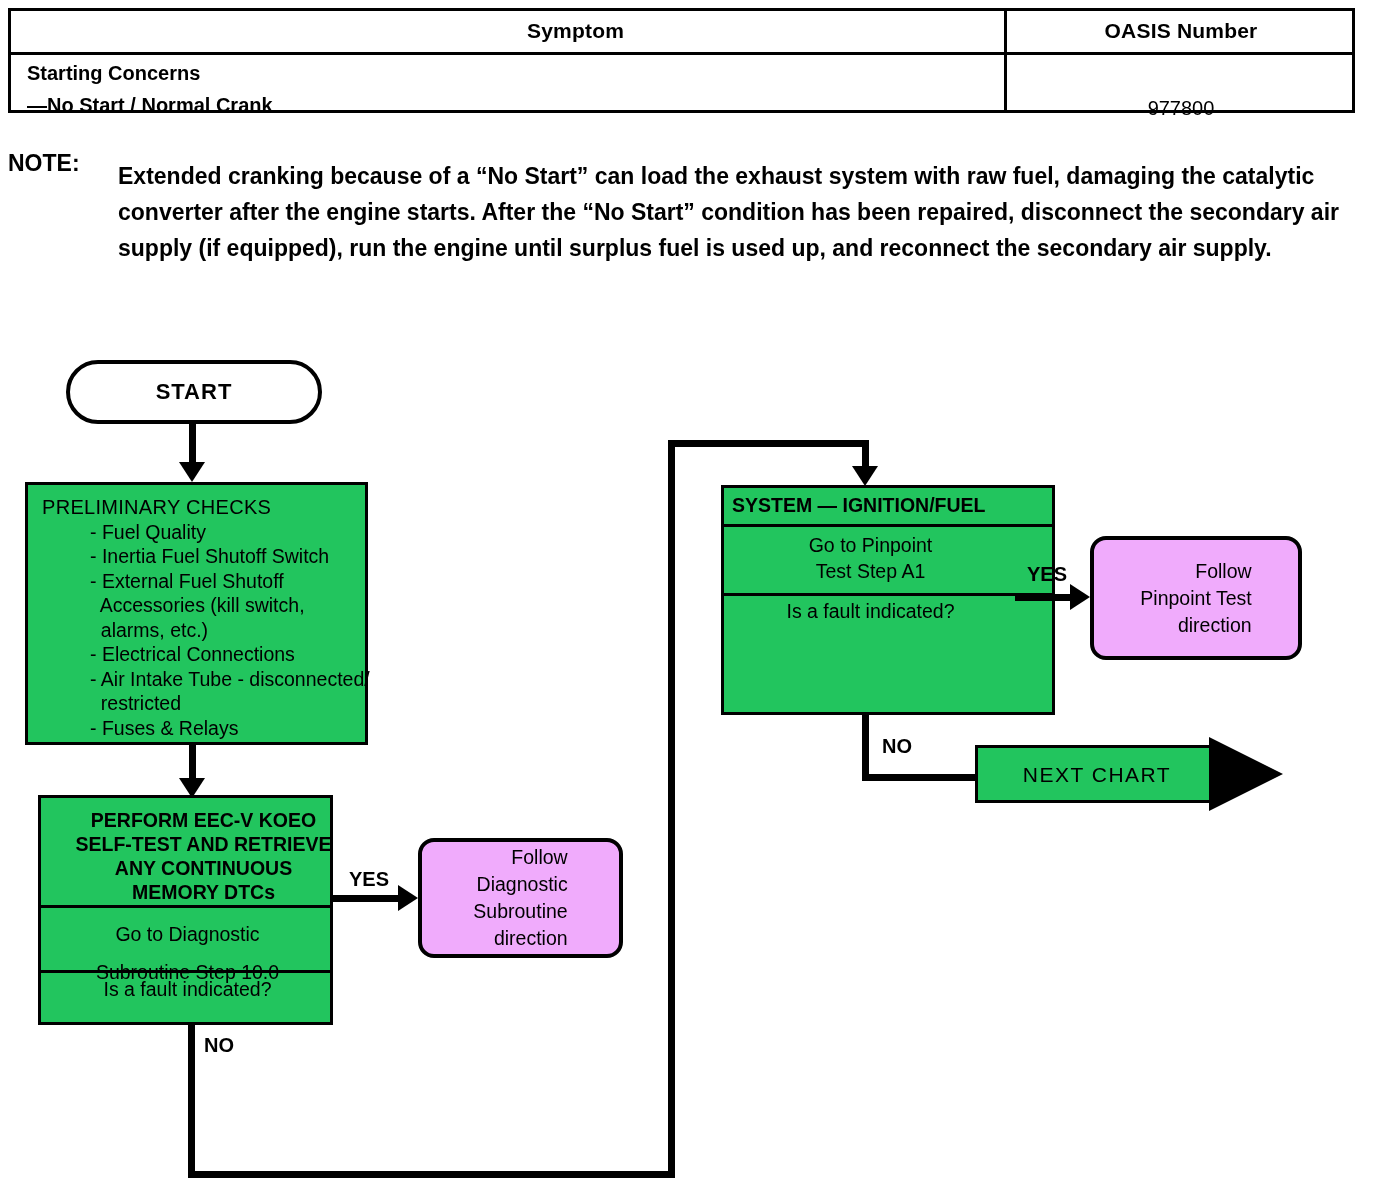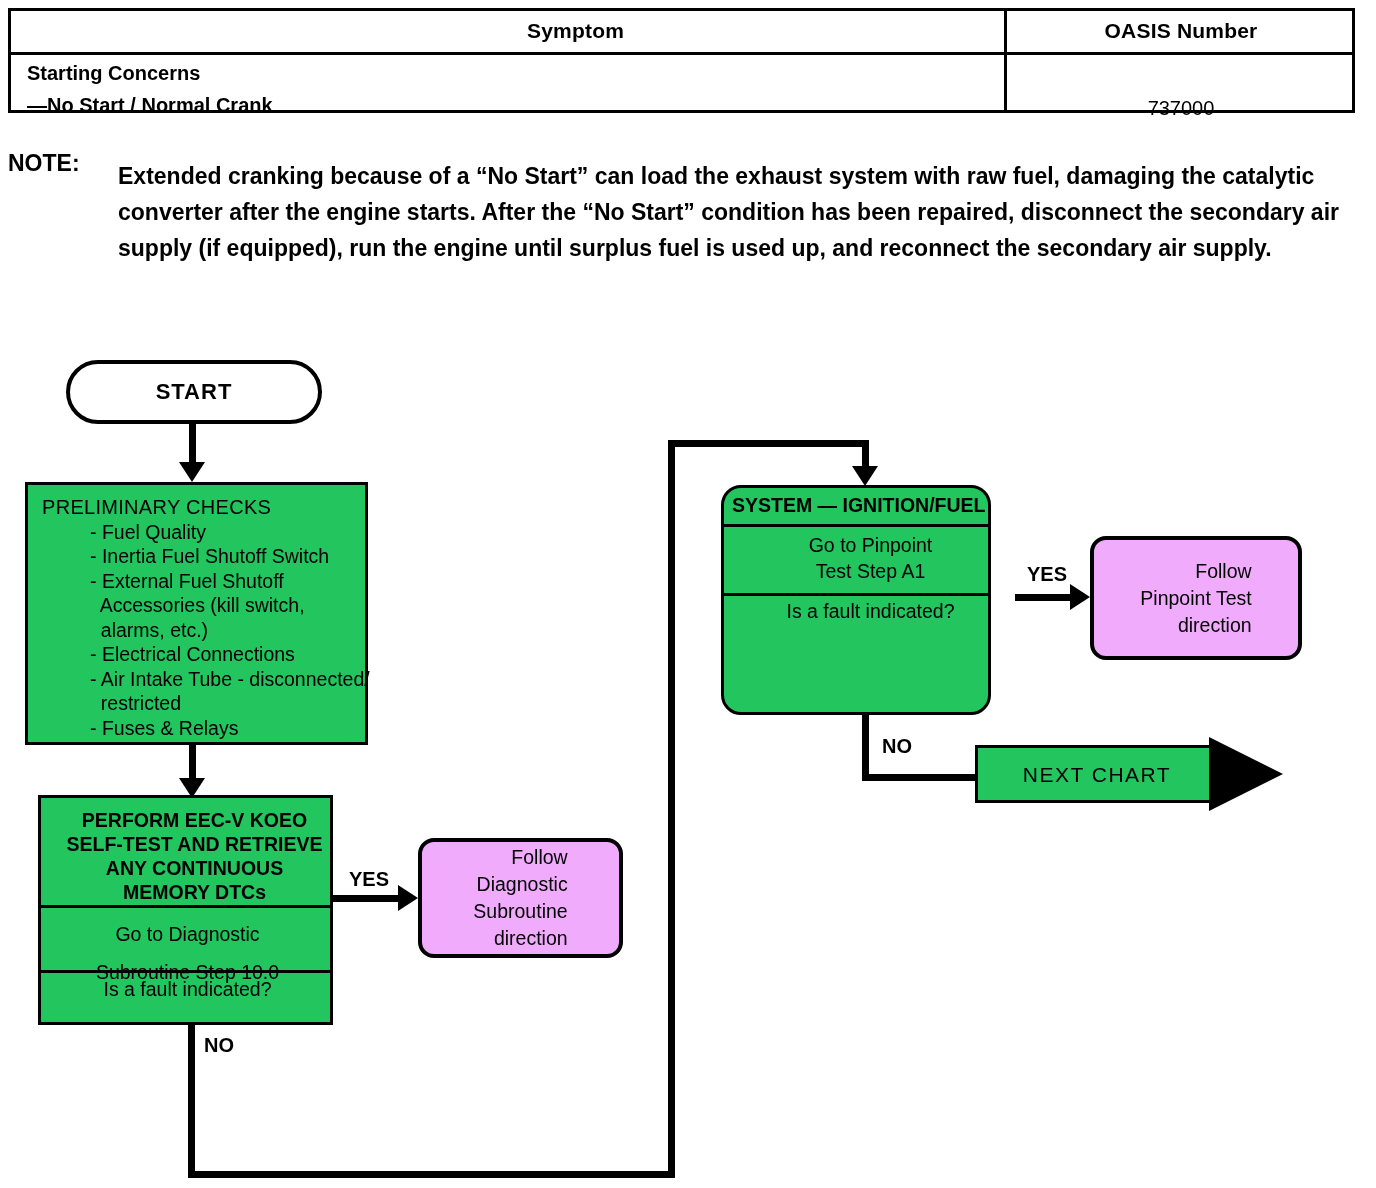--- a/index.html
+++ b/index.html
@@ -37,29 +37,29 @@
 
   .start{left:66px;top:360px;width:256px;height:64px;font-size:22px;font-weight:bold;letter-spacing:1px;}
 
   .prelim{left:25px;top:482px;width:343px;height:263px;}
   .prelim-txt{position:absolute;left:14px;top:10px;width:320px;font-size:19.5px;line-height:24.5px;}
   .prelim-title{font-size:20px;letter-spacing:.3px;}
 
   .dec-left{left:38px;top:795px;width:295px;height:230px;}
   .dec-left .d1{position:absolute;left:0;top:107px;width:100%;height:3px;background:#000;}
   .dec-left .d2{position:absolute;left:0;top:172px;width:100%;height:3px;background:#000;}
-  .dl-title{position:absolute;left:11px;top:10px;width:285px;text-align:center;
+  .dl-title{position:absolute;left:20px;top:10px;width:285px;text-align:center;
             font-size:19.5px;font-weight:bold;line-height:24px;}
   .dl-goto{position:absolute;left:4px;top:117px;width:285px;text-align:center;
            font-size:19.5px;line-height:38px;}
   .dl-q{position:absolute;left:4px;top:180px;width:285px;text-align:center;font-size:19.5px;}
 
   .rr-diag{left:418px;top:838px;width:205px;height:120px;font-size:19.5px;}
 
-  .dec-right{left:721px;top:485px;width:270px;height:230px;border-radius:20px;}
+  .dec-right{left:721px;top:485px;width:334px;height:230px;}
   .dec-right .d1{position:absolute;left:0;top:36px;width:100%;height:3px;background:#000;}
   .dec-right .d2{position:absolute;left:0;top:105px;width:100%;height:3px;background:#000;}
   .dr-title{position:absolute;left:8px;top:6px;width:280px;font-size:19.5px;font-weight:bold;}
   .dr-goto{position:absolute;left:4px;top:44px;width:285px;text-align:center;
            font-size:19.5px;line-height:26px;}
   .dr-q{position:absolute;left:4px;top:112px;width:285px;text-align:center;font-size:19.5px;}
 
   .rr-pin{left:1090px;top:536px;width:212px;height:124px;font-size:19.5px;}
 
   .nextchart{left:975px;top:745px;width:238px;height:58px;}
@@ -83,21 +83,21 @@
 
 <div class="page">
 
   <div class="tbl">
     <div class="vline"></div>
     <div class="hline"></div>
     <div class="th th-symptom">Symptom</div>
     <div class="th th-oasis">OASIS Number</div>
     <div class="cell-sym1">Starting Concerns</div>
     <div class="cell-sym2">—No Start / Normal Crank</div>
-    <div class="cell-oasis">737000</div>
+    <div class="cell-oasis">977800</div>
   </div>
 
   <div class="note-label">NOTE:</div>
   <div class="note-body">Extended cranking because of a “No Start” can load the exhaust system with raw fuel, damaging the catalytic converter after the engine starts. After the “No Start” condition has been repaired, disconnect the secondary air supply (if equipped), run the engine until surplus fuel is used up, and reconnect the secondary air supply.</div>
 
   <div class="oval start">START</div>
   <div class="seg" style="left:189px;top:424px;width:7px;height:43px;"></div>
   <div class="ah-down" style="left:179px;top:462px;"></div>
 
   <div class="box prelim">

